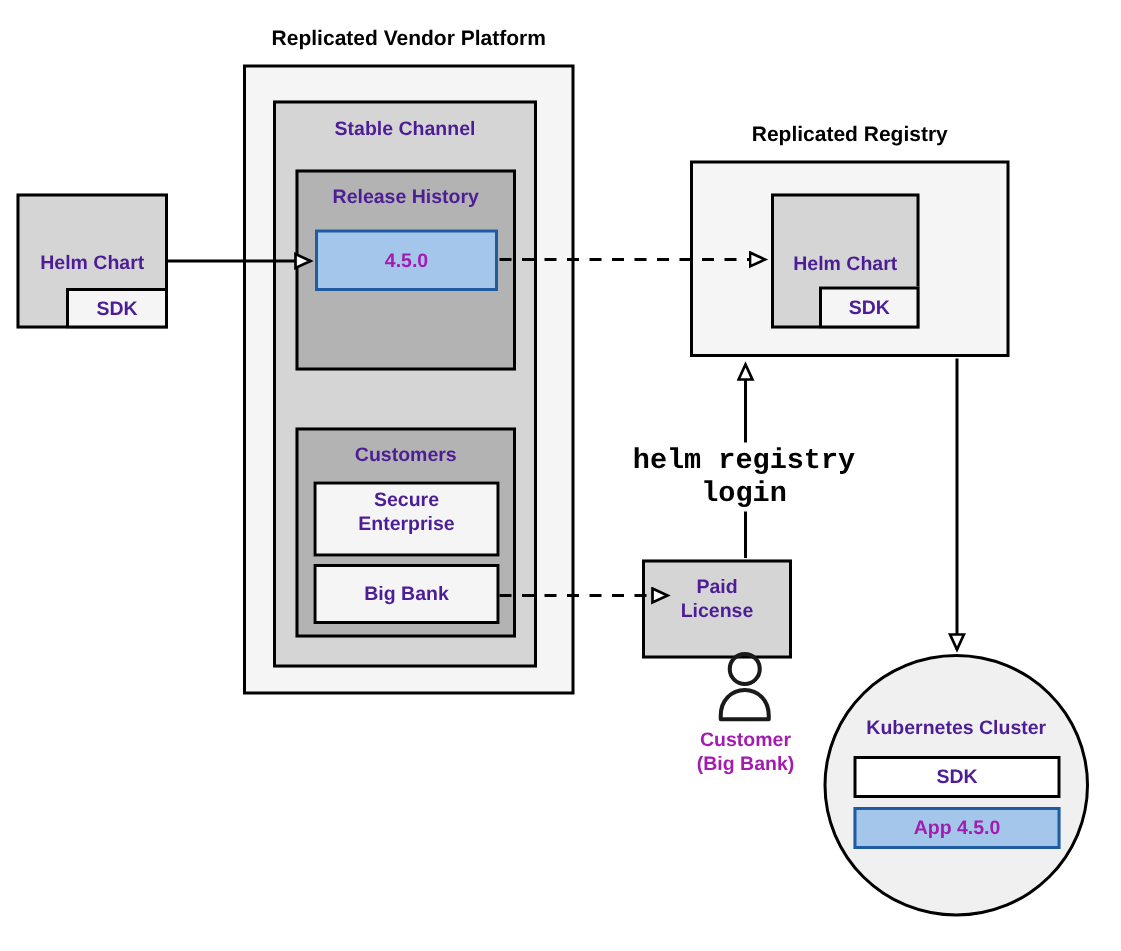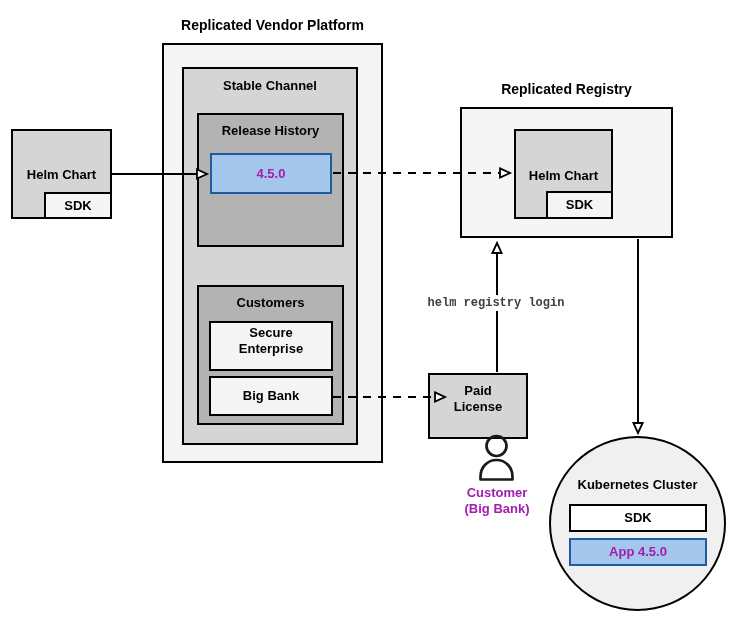--- a/index.html
+++ b/index.html
@@ -1,31 +1,31 @@
 <!DOCTYPE html>
 <html><head>
 <meta charset="utf-8">
 <style>
   html,body{margin:0;padding:0;background:#ffffff;}
   .canvas{
     position:relative;width:747px;height:634px;background:#ffffff;
     font-family:"Liberation Sans",sans-serif;overflow:hidden;
   }
   .box{position:absolute;border:2px solid #000000;box-sizing:border-box;}
-  .lbl{font-weight:bold;font-size:13px;color:#000000;text-align:center;line-height:16px;}
+  .lbl{font-weight:bold;font-size:13px;color:#4c1d95;text-align:center;line-height:16px;}
   .title{position:absolute;font-weight:bold;font-size:14px;color:#000000;text-align:center;}
   .fill-light{background:#f5f5f5;}
   .fill-gray{background:#d5d5d5;}
   .fill-dark{background:#b3b3b3;}
   .fill-white{background:#ffffff;}
   .hl{background:#a4c6ea;border-color:#1f5ba0;}
   .hl .lbl,.hl.lbl{color:#a21caf;}
   .mono{
     position:absolute;font-family:"Liberation Mono","DejaVu Sans Mono",monospace;
-    font-weight:bold;font-size:12px;color:#404040;text-align:center;
+    font-weight:bold;font-size:19px;color:#000000;text-align:center;
     background:#ffffff;padding:1px 0;z-index:6;
   }
   .arrow-layer{position:absolute;left:0;top:0;z-index:5;pointer-events:none;}
   .inner-label{position:absolute;left:0;right:0;}
   .caption{position:absolute;font-weight:bold;font-size:13px;line-height:16px;
     color:#a21caf;text-align:center;z-index:6;}
   .wrap-narrow{display:inline-block;}
 </style>
 </head>
 <body>

